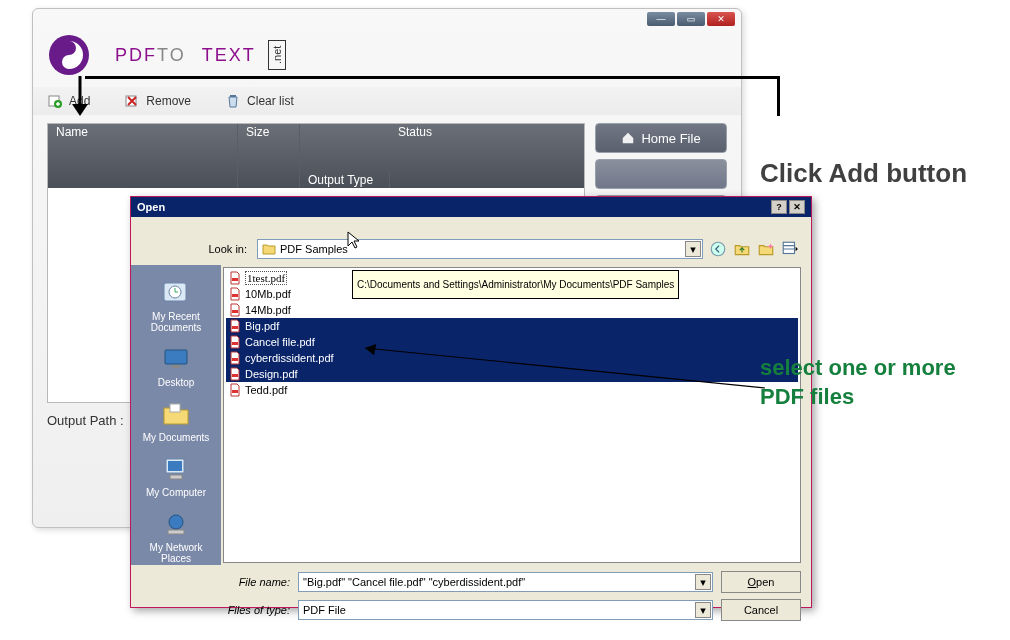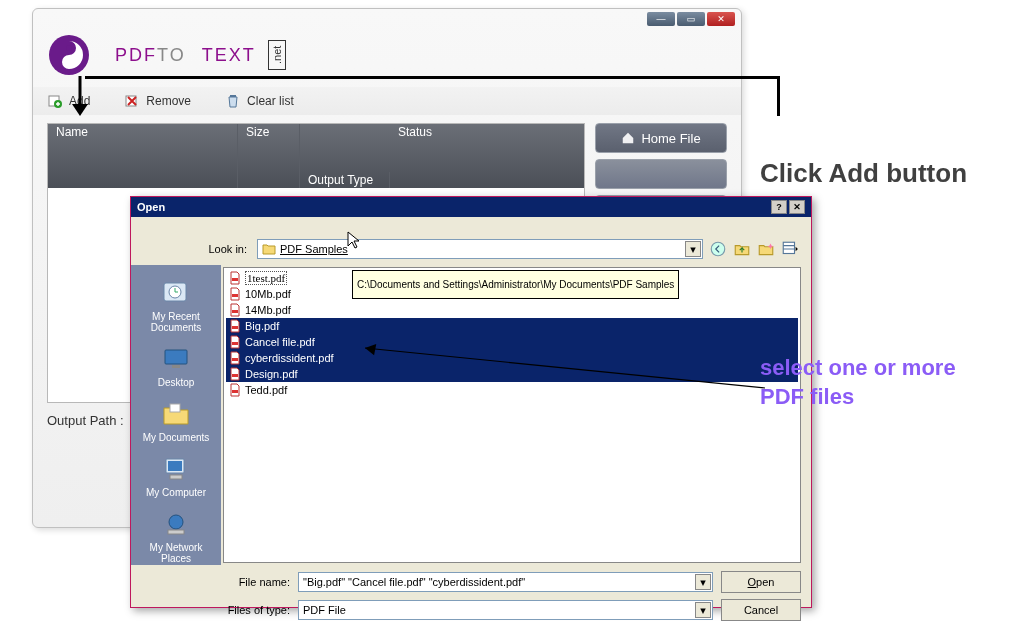--- a/index.html
+++ b/index.html
@@ -114,21 +114,20 @@
 
 .dlg-topbar {
   padding: 10px 12px 6px 76px;
   display:flex; align-items:center; gap:6px;margin-top:12px;
 }
 .dlg-label { width: 44px; text-align:right; padding-right:4px; }
 .dlg-combo {
   flex:1; height:20px; border:1px solid #7f9db9;
   background:#fff; display:flex; align-items:center; padding:0 4px;
   position: relative;
-  text-decoration: underline;
 }
 .dlg-combo .fold { width:14px;height:14px; margin-right:4px;}
 .dlg-combo .dd { position:absolute; right:1px; top:1px; width:16px;height:16px; background:#ece9d8;border:1px solid #888;display:flex;align-items:center;justify-content:center;}
 .nav-ico { width:18px;height:18px; display:flex;align-items:center;justify-content:center; cursor:pointer;}
 
 .dlg-body { display:flex; height: 300px; }
 .places {
   width: 90px; background: #7b89a8;
   display:flex; flex-direction:column; align-items:center;
   padding: 8px 0; gap:2px;
@@ -156,21 +155,21 @@
   white-space:nowrap;
 }
 
 .dlg-bottom {
   padding: 6px 10px 8px 95px;
   display:grid;
   grid-template-columns: 64px 1fr 80px;
   gap: 6px 8px;
   align-items:center;
 }
-.dlg-bottom .lbl { text-align:right; font-size:11px; }
+.dlg-bottom .lbl { text-align:right; font-size:11px;font-style:italic; }
 .txt-combo {
   height:20px; border:1px solid #7f9db9; background:#fff;
   display:flex; align-items:center; padding:0 4px; position:relative;
 }
 .txt-combo .dd { position:absolute; right:1px;top:1px;width:16px;height:16px;background:#ece9d8;border:1px solid #888;display:flex;align-items:center;justify-content:center;}
 .dlg-btn {
   height:22px; border:1px solid #888; background:#ece9d8;
   display:flex;align-items:center;justify-content:center; cursor:pointer;
 }
 .dlg-btn .ul { text-decoration: underline; }
@@ -191,21 +190,21 @@
   position:absolute; left:760px; top:158px;
   font-size:26px; font-weight:bold; color:#404040;
 }
 .cursor {
   position:absolute; left:346px; top:230px;
   font-size:14px;
 }
 .callout-text2 {
   position:absolute; left:760px; top:354px;
   width:230px;
-  font-size:22px; font-weight:bold; color:#8b5cf6; line-height:1.3;
+  font-size:22px; font-weight:bold; color:#15803d; line-height:1.3;
 }
 .arrow-svg { position:absolute; }
 
 svg { display:block; }
 </style>
 </head>
 <body>
 
 <div class="main-window">
   <div class="titlebar">

